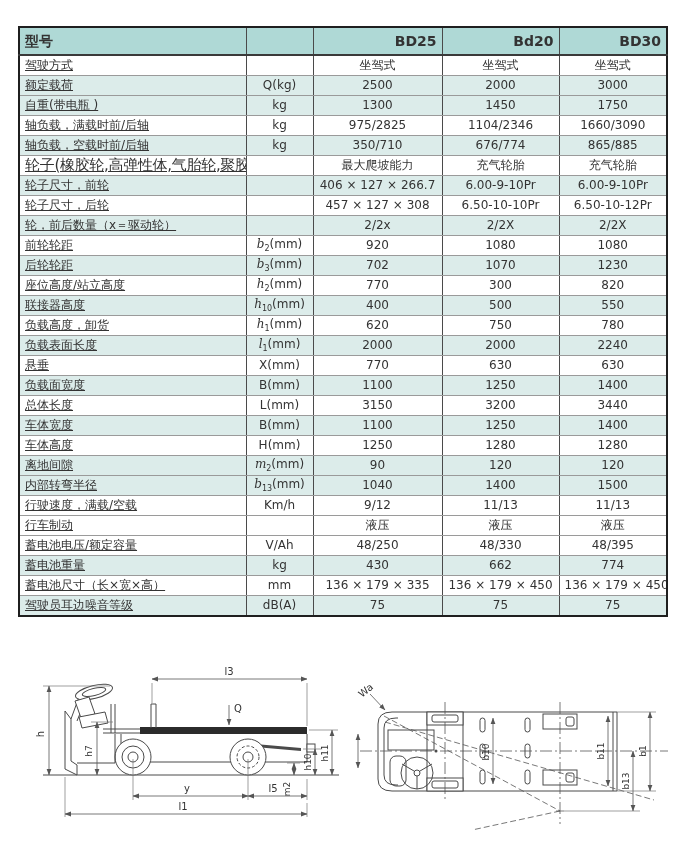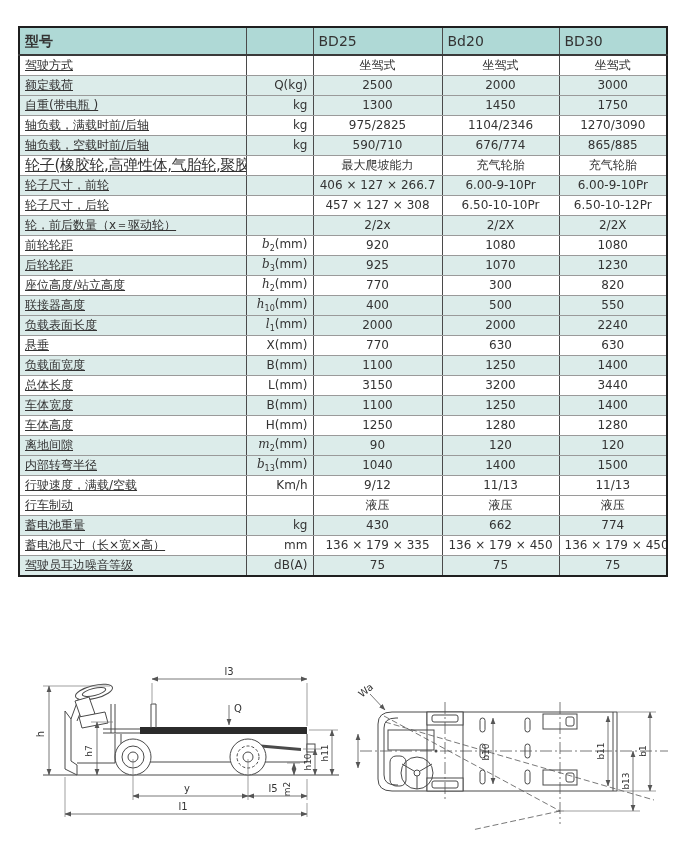--- a/index.html
+++ b/index.html
@@ -14,28 +14,28 @@
     border:2px solid #1f1f1f;font-size:12px;padding-left:40px;
   }
   .spec-table th,.spec-table td{
     border-left:1px solid #4a4a4a;border-right:1px solid #4a4a4a;
     border-top:1px solid #9a9a9a;border-bottom:1px solid #9a9a9a;
     padding:0 5px;height:19px;line-height:1.05;
     white-space:nowrap;overflow:hidden;
   }
   .spec-table thead th{
     background:var(--header-bg,#afd9d6);
-    height:26px;font-size:14px;font-weight:normal;text-align:left;
+    height:26px;font-size:14px;font-weight:bold;text-align:right;
     border-bottom:2px solid #3a3a3a;
   }
   .spec-table thead th.c-label{text-align:left;font-weight:bold;}
   tr.alt td{background:var(--row-alt-bg,#dcecea);}
   td.c-label{text-align:left;text-decoration:underline;}
   td.c-label.small{font-size:15px;letter-spacing:-0.3px;}
-  td.c-unit{text-align:right;margin-top:32px;}
+  td.c-unit{text-align:center;margin-top:32px;}
   td.c-val{text-align:center;}
   td.c-unit sub{font-size:8px;}
   td.c-unit i{font-family:"DejaVu Serif","Liberation Serif",serif;}
   .diag{position:absolute;}
   #side-view{left:15px;top:659px;}
   #top-view{left:352px;top:678px;}
   svg .ln{stroke:#4a4a4a;stroke-width:1;fill:none;}
   svg .fw{fill:#ffffff;stroke:#4a4a4a;stroke-width:1;}
   svg .dim{stroke:#555;stroke-width:0.8;fill:none;}
   svg .ext{stroke:#777;stroke-width:0.7;fill:none;}
@@ -82,26 +82,26 @@
         <td class="c-unit">kg</td>
         <td class="c-val">1300</td>
         <td class="c-val">1450</td>
         <td class="c-val">1750</td>
       </tr>
       <tr>
         <td class="c-label">轴负载，满载时前/后轴</td>
         <td class="c-unit">kg</td>
         <td class="c-val">975/2825</td>
         <td class="c-val">1104/2346</td>
-        <td class="c-val">1270/3090</td>
+        <td class="c-val">1660/3090</td>
       </tr>
       <tr class="alt">
         <td class="c-label">轴负载，空载时前/后轴</td>
         <td class="c-unit">kg</td>
-        <td class="c-val">590/710</td>
+        <td class="c-val">350/710</td>
         <td class="c-val">676/774</td>
         <td class="c-val">865/885</td>
       </tr>
       <tr>
         <td class="c-label small">轮子(橡胶轮,高弹性体,气胎轮,聚胶酯轮)</td>
         <td class="c-unit"></td>
         <td class="c-val">最大爬坡能力</td>
         <td class="c-val">充气轮胎</td>
         <td class="c-val">充气轮胎</td>
       </tr>
@@ -129,38 +129,45 @@
       <tr>
         <td class="c-label">前轮轮距</td>
         <td class="c-unit"><i>b</i><sub>2</sub>(mm)</td>
         <td class="c-val">920</td>
         <td class="c-val">1080</td>
         <td class="c-val">1080</td>
       </tr>
       <tr class="alt">
         <td class="c-label">后轮轮距</td>
         <td class="c-unit"><i>b</i><sub>3</sub>(mm)</td>
-        <td class="c-val">925</td>
+        <td class="c-val">702</td>
         <td class="c-val">1070</td>
         <td class="c-val">1230</td>
       </tr>
       <tr>
         <td class="c-label">座位高度/站立高度</td>
         <td class="c-unit"><i>h</i><sub>2</sub>(mm)</td>
         <td class="c-val">770</td>
         <td class="c-val">300</td>
         <td class="c-val">820</td>
       </tr>
       <tr class="alt">
         <td class="c-label">联接器高度</td>
         <td class="c-unit"><i>h</i><sub>10</sub>(mm)</td>
         <td class="c-val">400</td>
         <td class="c-val">500</td>
         <td class="c-val">550</td>
       </tr>
+      <tr>
+        <td class="c-label">负载高度，卸货</td>
+        <td class="c-unit"><i>h</i><sub>1</sub>(mm)</td>
+        <td class="c-val">620</td>
+        <td class="c-val">750</td>
+        <td class="c-val">780</td>
+      </tr>
       <tr class="alt">
         <td class="c-label">负载表面长度</td>
         <td class="c-unit"><i>l</i><sub>1</sub>(mm)</td>
         <td class="c-val">2000</td>
         <td class="c-val">2000</td>
         <td class="c-val">2240</td>
       </tr>
       <tr>
         <td class="c-label">悬垂</td>
         <td class="c-unit">X(mm)</td>
@@ -216,20 +223,27 @@
         <td class="c-val">9/12</td>
         <td class="c-val">11/13</td>
         <td class="c-val">11/13</td>
       </tr>
       <tr>
         <td class="c-label">行车制动</td>
         <td class="c-unit"></td>
         <td class="c-val">液压</td>
         <td class="c-val">液压</td>
         <td class="c-val">液压</td>
+      </tr>
+      <tr>
+        <td class="c-label">蓄电池电压/额定容量</td>
+        <td class="c-unit">V/Ah</td>
+        <td class="c-val">48/250</td>
+        <td class="c-val">48/330</td>
+        <td class="c-val">48/395</td>
       </tr>
       <tr class="alt">
         <td class="c-label">蓄电池重量</td>
         <td class="c-unit">kg</td>
         <td class="c-val">430</td>
         <td class="c-val">662</td>
         <td class="c-val">774</td>
       </tr>
       <tr>
         <td class="c-label">蓄电池尺寸（长×宽×高）</td>

